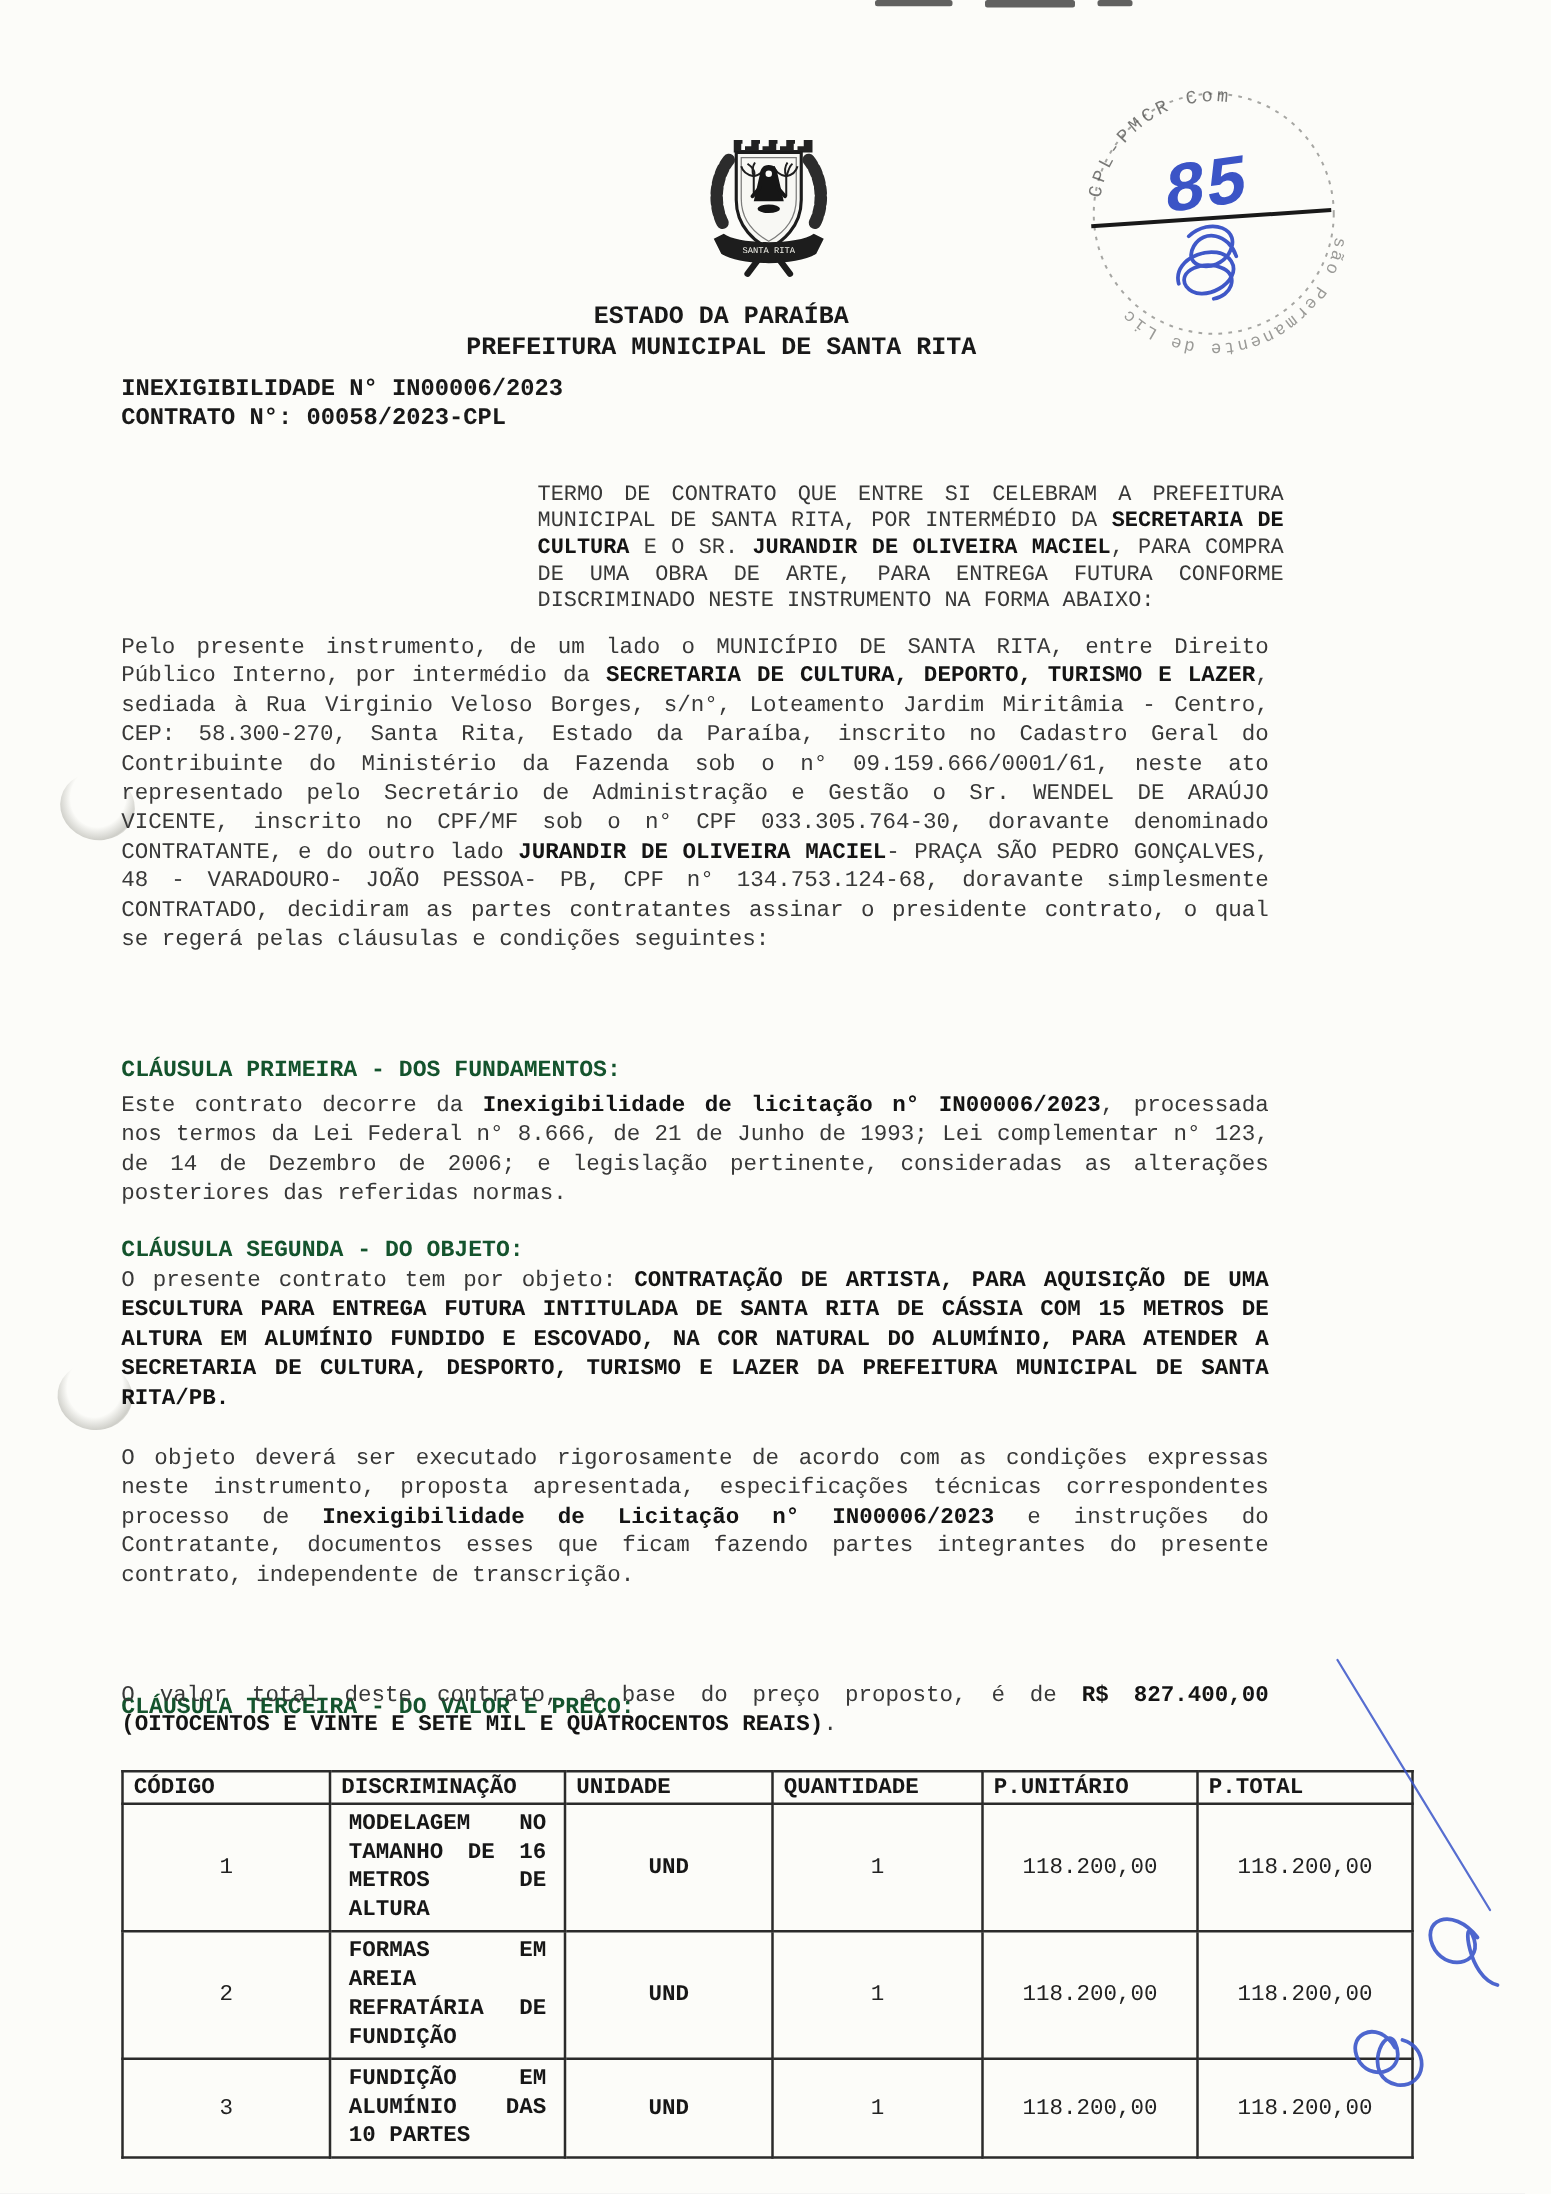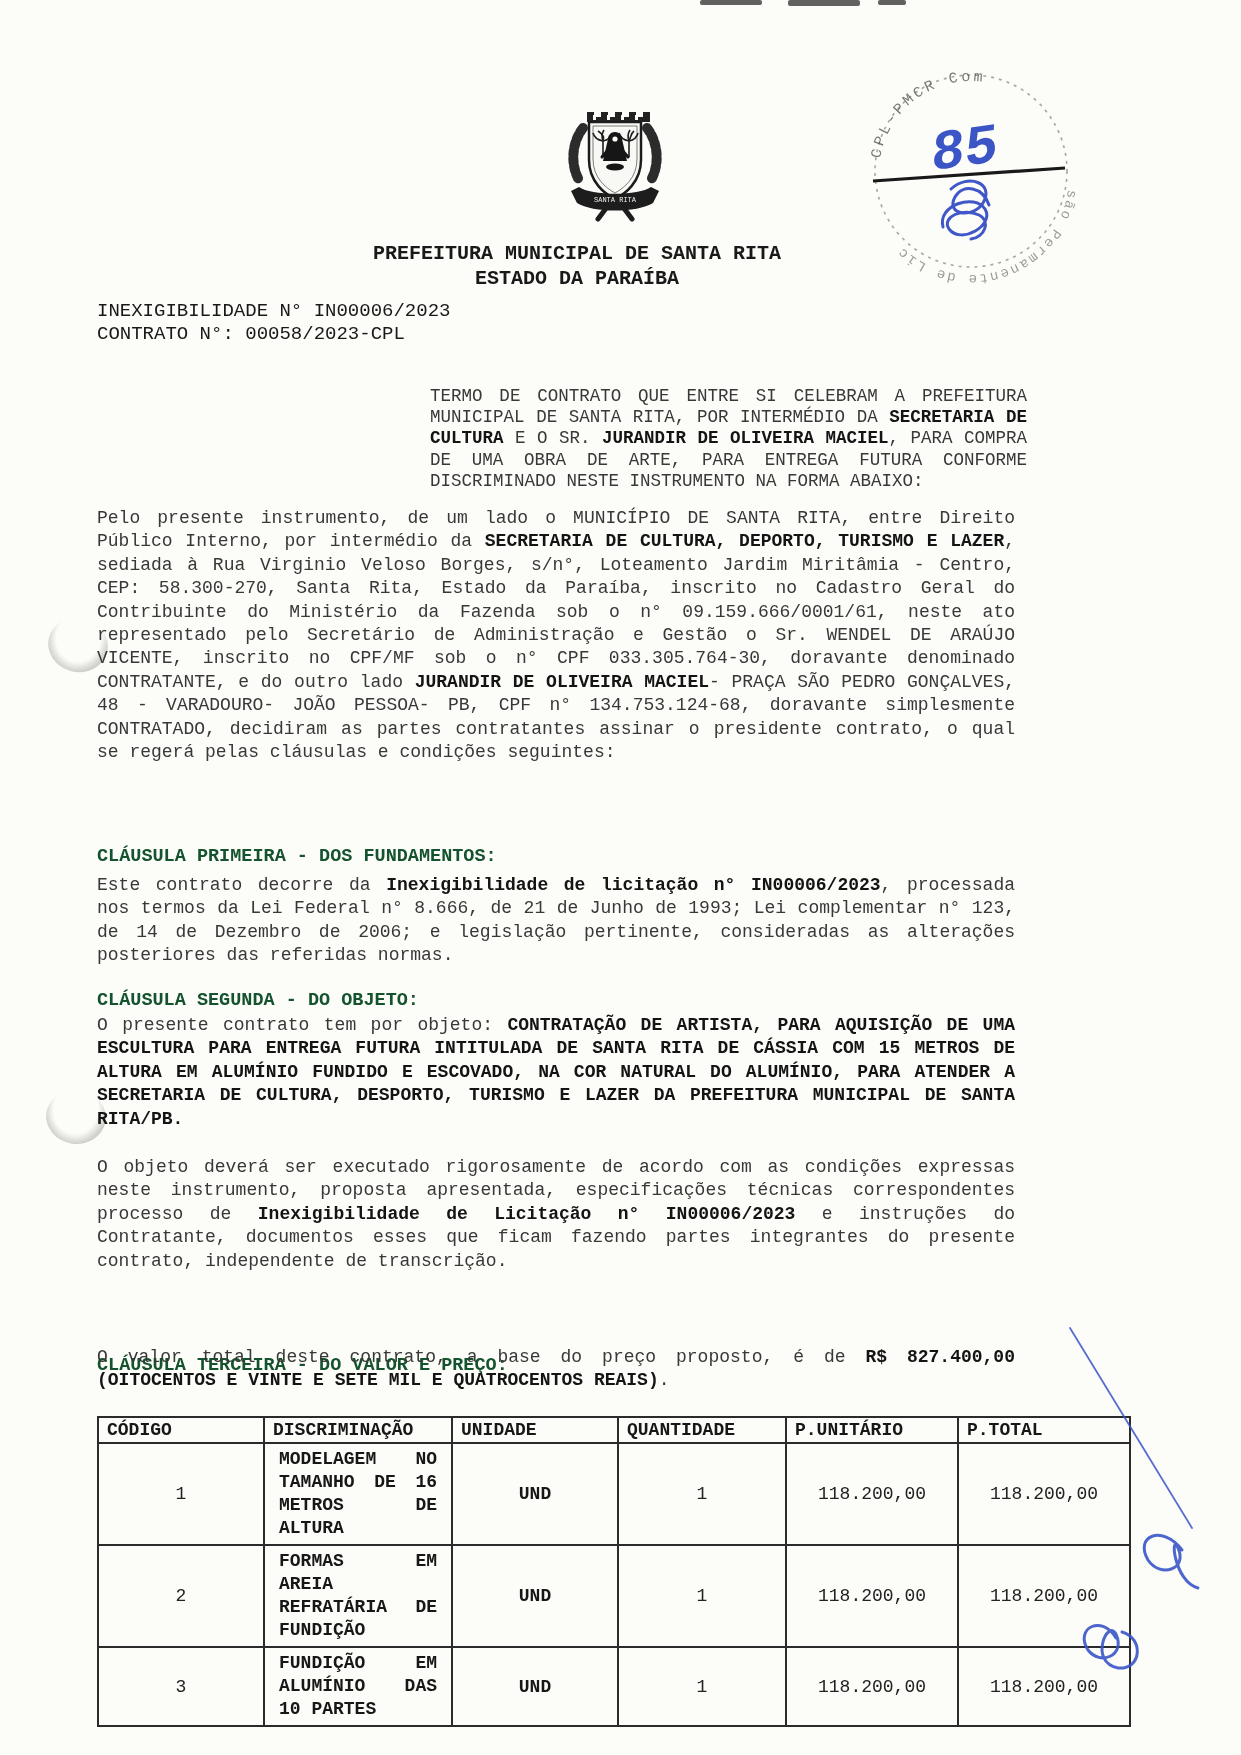--- a/index.html
+++ b/index.html
@@ -24,21 +24,21 @@
   .crest{position:absolute;left:553px;top:100px;width:124px;height:124px;}
   .stamp{position:absolute;left:843px;top:55px;width:252px;height:238px;}
   .penmarks{position:absolute;left:1030px;top:1318px;width:211px;height:380px;}
 
   .header-center{
     position:absolute;left:197px;top:242px;width:760px;text-align:center;
     font-weight:bold;font-size:20px;line-height:24.5px;color:#191919;
   }
   .refs{
     position:absolute;left:97px;top:300px;
-    font-weight:normal;font-size:19px;line-height:22.5px;color:#191919;
+    font-weight:bold;font-size:19px;line-height:22.5px;color:#191919;
   }
   .preamble{
     position:absolute;left:430px;top:386px;width:597px;margin:0;
     font-size:17.5px;line-height:21.2px;text-align:justify;color:#383838;
   }
   .para{
     position:absolute;left:97px;width:918px;margin:0;
     font-size:18px;line-height:23.4px;text-align:justify;color:#383838;
   }
   .para b, .preamble b{color:#141414;font-weight:bold;}
@@ -131,22 +131,22 @@
     </text>
     <line x1="30" y1="126" x2="222" y2="113" stroke="#191919" stroke-width="3.2"></line>
     <text x="88" y="112" font-size="56" font-weight="bold" font-style="italic" fill="#2b46c2" opacity=".92" transform="rotate(-8 110 95)" font-family="Liberation Mono, monospace">85</text>
     <g stroke="#2b46c2" stroke-width="3" fill="none" stroke-linecap="round" opacity=".9">
       <path d="M108,134 C 125,118 152,128 140,148 C 130,164 102,160 112,142 C 120,128 140,132 146,150"></path>
       <path d="M100,172 C 94,150 132,138 142,154 C 152,170 118,190 106,174 C 98,162 120,152 136,160 C 148,166 142,182 128,184"></path>
     </g>
   </svg>
 
   <div class="header-center">
+    <div>ESTADO DA PARAÍBA</div>
     <div>PREFEITURA MUNICIPAL DE SANTA RITA</div>
-    <div>ESTADO DA PARAÍBA</div>
   </div>
 
   <div class="refs">
     <div>INEXIGIBILIDADE N° IN00006/2023</div>
     <div>CONTRATO N°: 00058/2023-CPL</div>
   </div>
 
   <p class="preamble"><span>TERMO DE CONTRATO QUE ENTRE SI CELEBRAM A PREFEITURA MUNICIPAL DE SANTA RITA, POR INTERMÉDIO DA </span><b>SECRETARIA DE CULTURA</b><span> E O SR. </span><b>JURANDIR DE OLIVEIRA MACIEL</b><span>, PARA COMPRA DE UMA OBRA DE ARTE, PARA ENTREGA FUTURA CONFORME DISCRIMINADO NESTE INSTRUMENTO NA FORMA ABAIXO:</span></p>
 
   <p class="para p-intro"><span>Pelo presente instrumento, de um lado o MUNICÍPIO DE SANTA RITA, entre Direito Público Interno, por intermédio da </span><b>SECRETARIA DE CULTURA, DEPORTO, TURISMO E LAZER</b><span>, sediada à Rua Virginio Veloso Borges, s/n°, Loteamento Jardim Miritâmia - Centro, CEP: 58.300-270, Santa Rita, Estado da Paraíba, inscrito no Cadastro Geral do Contribuinte do Ministério da Fazenda sob o n° 09.159.666/0001/61, neste ato representado pelo Secretário de Administração e Gestão o Sr. WENDEL DE ARAÚJO VICENTE, inscrito no CPF/MF sob o n° CPF 033.305.764-30, doravante denominado CONTRATANTE, e do outro lado </span><b>JURANDIR DE OLIVEIRA MACIEL</b><span>- PRAÇA SÃO PEDRO GONÇALVES, 48 - VARADOURO- JOÃO PESSOA- PB, CPF n° 134.753.124-68, doravante simplesmente CONTRATADO, decidiram as partes contratantes assinar o presidente contrato, o qual se regerá pelas cláusulas e condições seguintes:</span></p>

